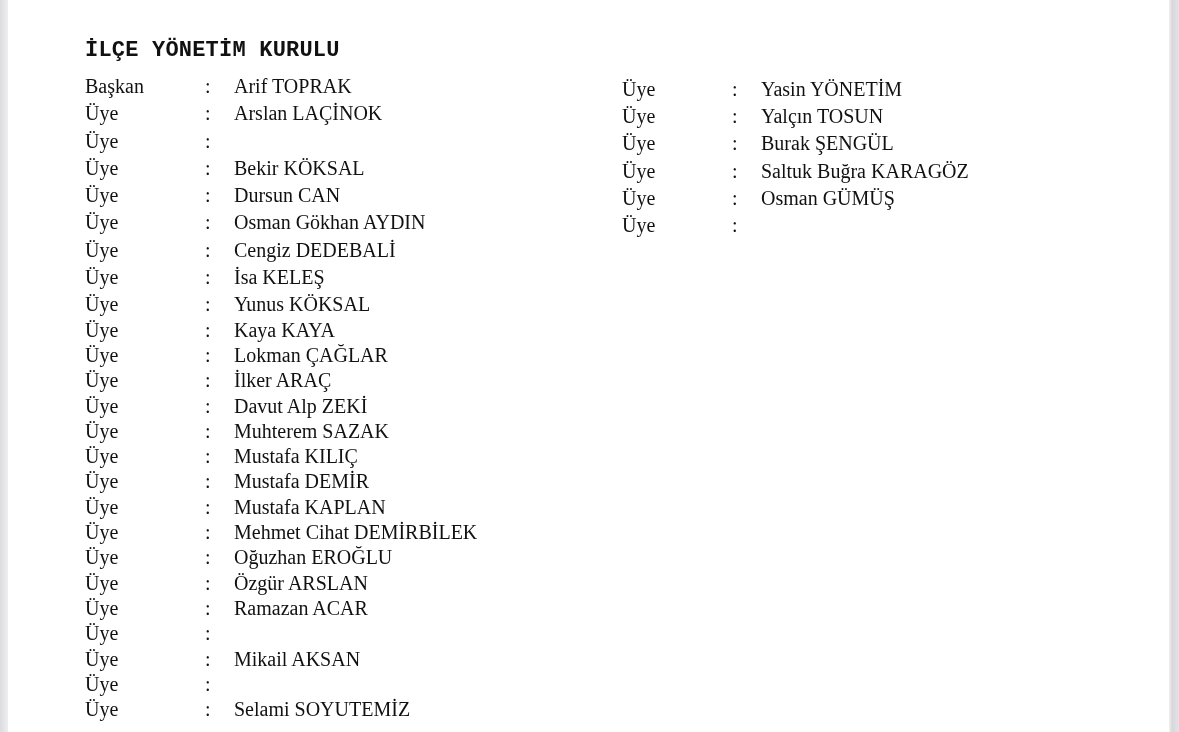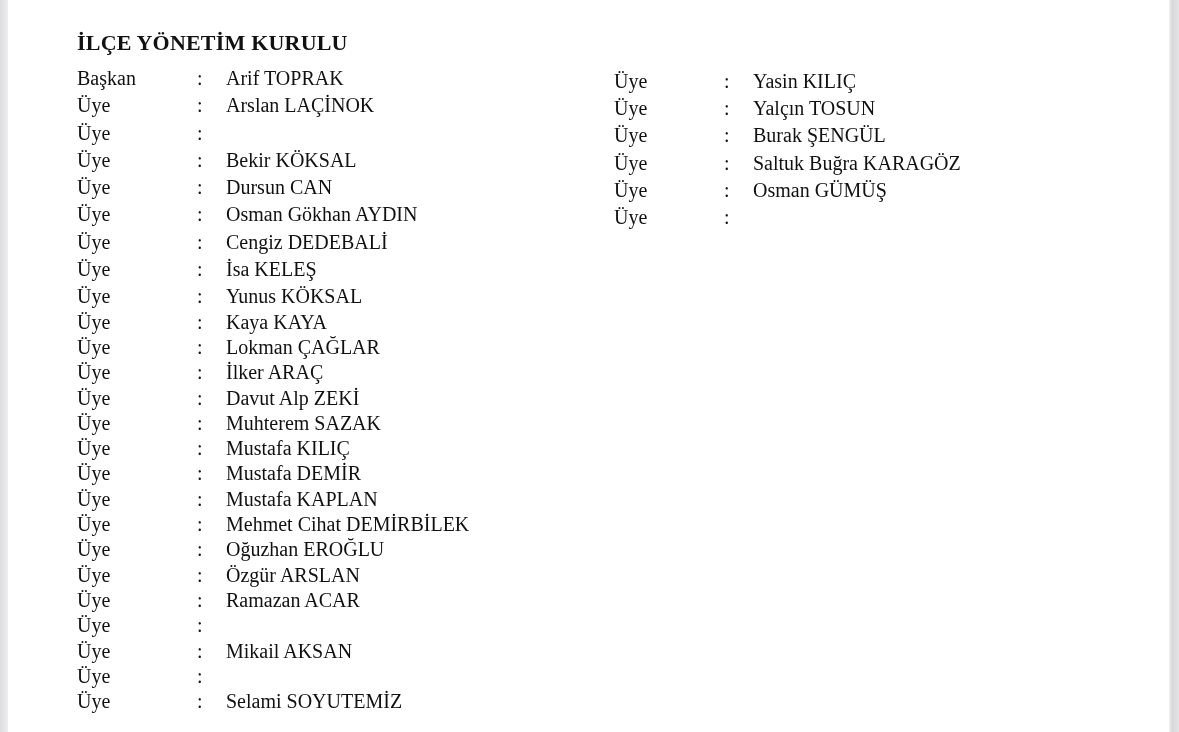--- a/index.html
+++ b/index.html
@@ -27,25 +27,26 @@
       width: 10px; height: 732px;
       background: linear-gradient(to right, #f2f2f4, #d8d8dc 30%, #e4e4e8);
     }
     .title {
       position: absolute;
       left: 77px;
       top: 30px;
       font-size: 22px;
       font-weight: bold;
       letter-spacing: 0.2px;
-      margin: 0;
+      margin: 8px;
+      font-family: Liberation Mono, monospace;
     }
     .list {
       position: absolute;
-      margin: 0;
+      margin: 8px;
       padding: 0;
       list-style: none;
       font-size: 20px;
     }
     .list-left {
       left: 77px;
       top: 67px;
     }
     .list-right {
       left: 614px;
@@ -201,21 +202,21 @@
     <li class="row">
     <span class="role">Üye</span>
     <span class="colon">:</span>
     <span class="name">Selami SOYUTEMİZ</span>
   </li>
   </ul>
 <ul class="list list-right">
     <li class="row">
     <span class="role">Üye</span>
     <span class="colon">:</span>
-    <span class="name">Yasin KILIÇ</span>
+    <span class="name">Yasin YÖNETİM</span>
   </li>
     <li class="row">
     <span class="role">Üye</span>
     <span class="colon">:</span>
     <span class="name">Yalçın TOSUN</span>
   </li>
     <li class="row">
     <span class="role">Üye</span>
     <span class="colon">:</span>
     <span class="name">Burak ŞENGÜL</span>

